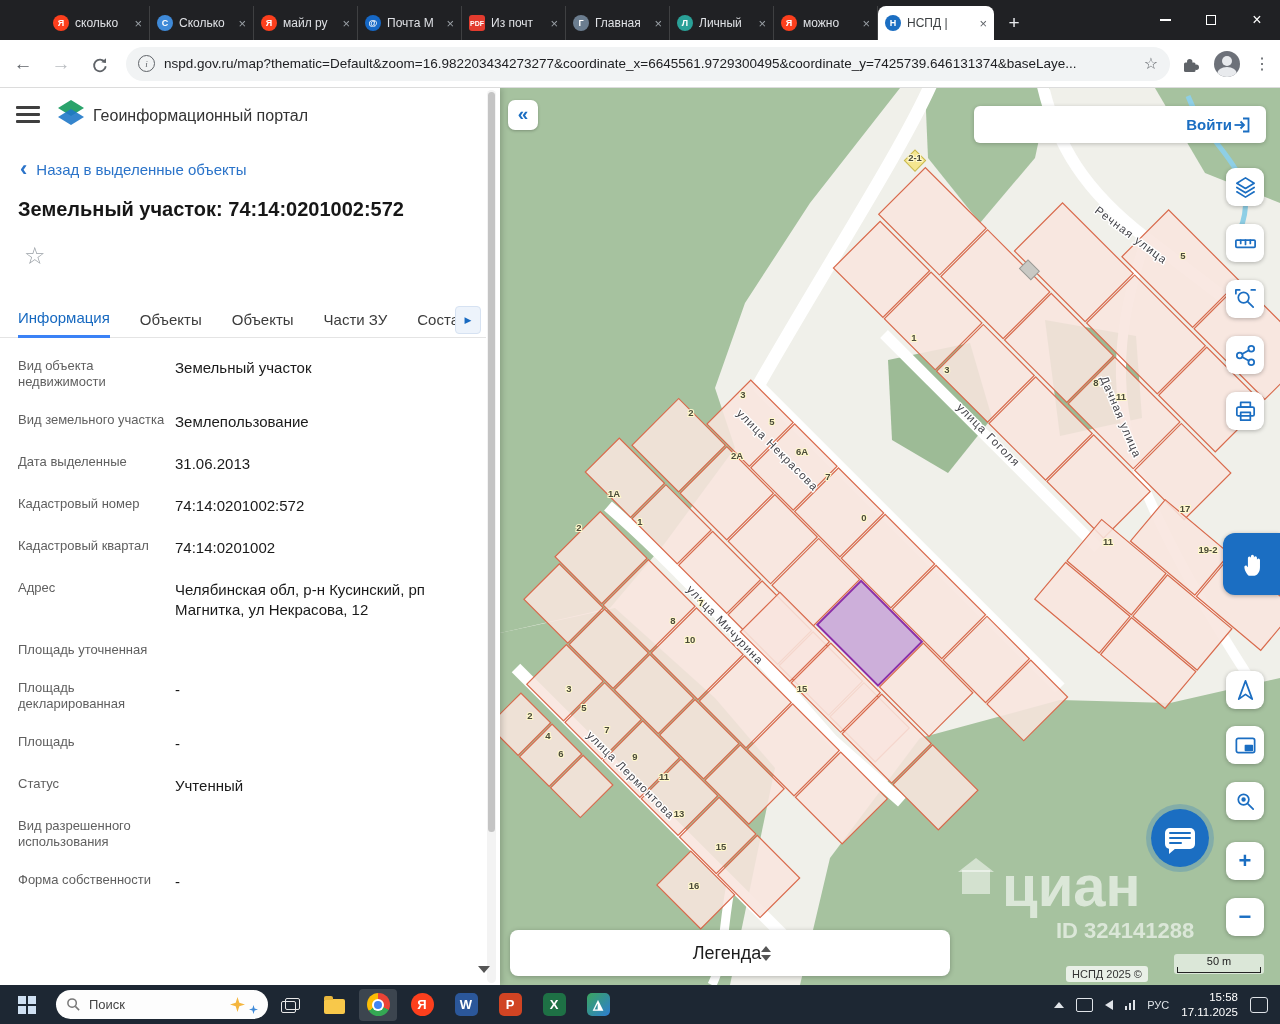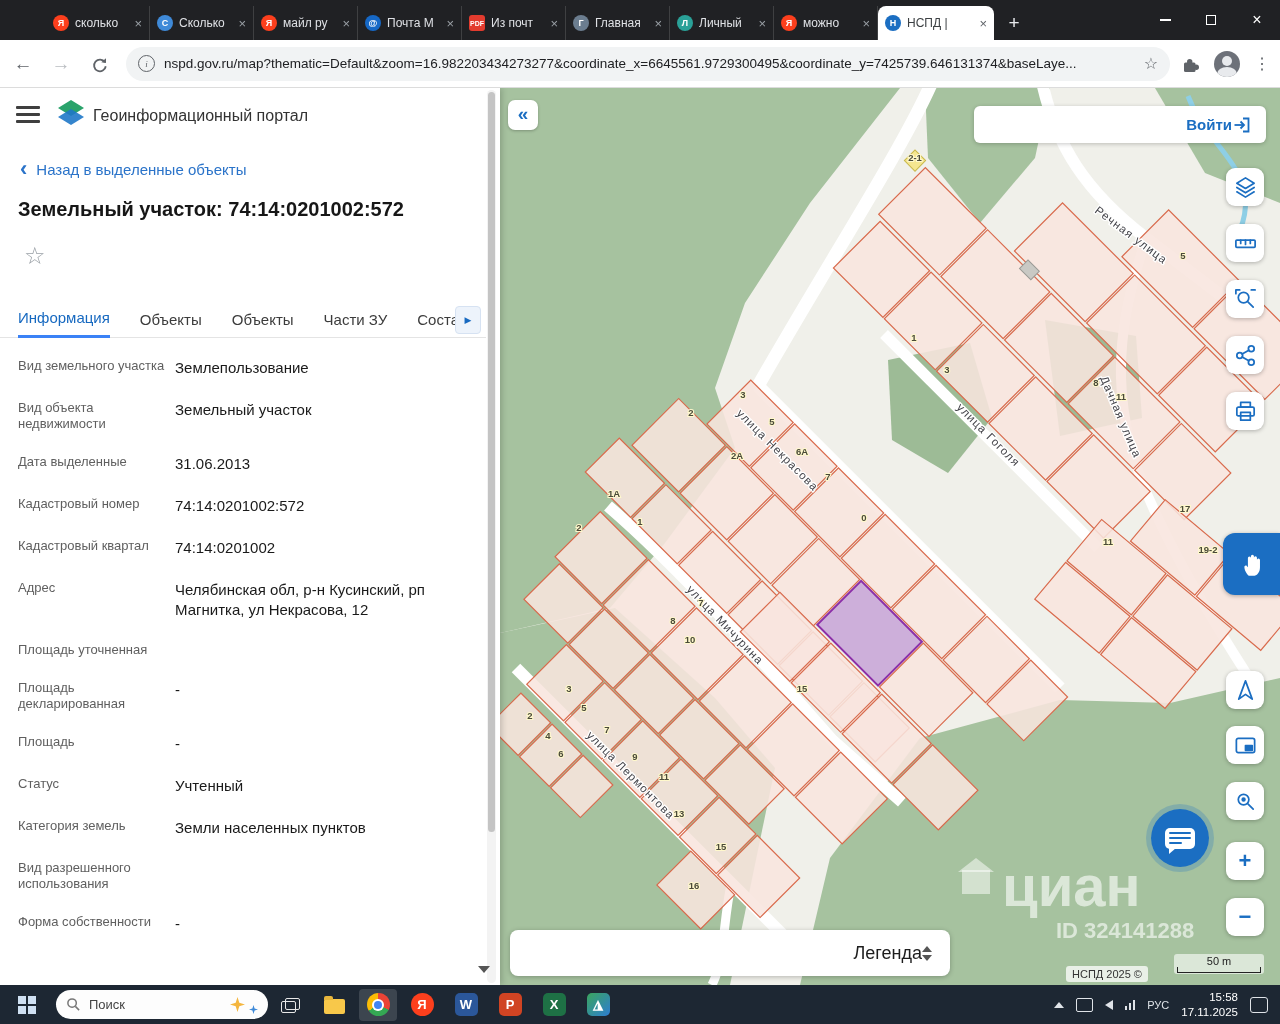--- a/index.html
+++ b/index.html
@@ -95,21 +95,21 @@
   #chat-btn{position:absolute;left:646px;top:716px;width:58px;height:58px;background:#1b6ec2;border-radius:50%;
         border:5px solid rgba(27,110,194,.25);background-clip:padding-box;display:flex;align-items:center;
         justify-content:center;box-sizing:content-box;}
   .chat-bubble{width:30px;height:21px;background:#fff;border-radius:5px;position:relative;display:flex;
         flex-direction:column;justify-content:center;gap:2.6px;padding:0 4px;box-sizing:border-box;}
   .chat-bubble i{height:2.6px;background:#1b6ec2;border-radius:2px;display:block;}
   .chat-bubble i:nth-child(3){width:60%;}
   .chat-bubble .tail{position:absolute;left:4px;bottom:-5px;width:0;height:0;background:none;
         border-left:7px solid #fff;border-bottom:6px solid transparent;}
   #legend{position:absolute;left:10px;top:842px;width:440px;height:46px;background:#fff;border-radius:8px;
-        box-shadow:0 1px 5px rgba(0,0,0,.25);display:flex;align-items:center;justify-content:flex-end;
+        box-shadow:0 1px 5px rgba(0,0,0,.25);display:flex;align-items:center;justify-content:center;
         padding:0 18px 0 22px;box-sizing:border-box;}
   #legend .lbl{font-size:18px;color:#1d1d1d;font-weight:500;}
   .sorter{display:flex;flex-direction:column;gap:3px;align-items:center;}
   .sorter .up{width:0;height:0;border-left:5px solid transparent;border-right:5px solid transparent;border-bottom:6px solid #555;}
   .sorter .dn{width:0;height:0;border-left:5px solid transparent;border-right:5px solid transparent;border-top:6px solid #555;}
   #attrib{position:absolute;left:566px;top:878px;font-size:11px;color:#333;
         background:rgba(255,255,255,.75);padding:2px 6px;border-radius:3px;}
   #scalebar{position:absolute;left:674px;top:866px;width:84px;text-align:center;
         background:rgba(255,255,255,.6);padding:1px 3px;border-radius:3px;}
   #scalebar .t{font-size:11px;color:#222;}
@@ -264,28 +264,28 @@
   <div id="ptabs">
     <div class="ptab active">Информация</div>
     <div class="ptab">Объекты</div>
     <div class="ptab">Объекты</div>
     <div class="ptab">Части ЗУ</div>
     <div class="ptab">Соста</div>
   </div>
   <div id="tab-arrow">▶</div>
   <div id="fields">
     <div class="frow">
+        <div class="flbl">Вид объекта недвижимости</div>
+        <div class="fval">Земельный участок</div>
+      </div>
+    <div class="frow">
         <div class="flbl">Вид земельного участка</div>
         <div class="fval">Землепользование</div>
       </div>
     <div class="frow">
-        <div class="flbl">Вид объекта недвижимости</div>
-        <div class="fval">Земельный участок</div>
-      </div>
-    <div class="frow">
         <div class="flbl">Дата выделенные</div>
         <div class="fval">31.06.2013</div>
       </div>
     <div class="frow">
         <div class="flbl">Кадастровый номер</div>
         <div class="fval">74:14:0201002:572</div>
       </div>
     <div class="frow">
         <div class="flbl">Кадастровый квартал</div>
         <div class="fval">74:14:0201002</div>
@@ -301,24 +301,20 @@
         <div class="flbl">Площадь декларированная</div>
         <div class="fval">-</div>
       </div>
     <div class="frow">
         <div class="flbl">Площадь</div>
         <div class="fval">-</div>
       </div>
     <div class="frow">
         <div class="flbl">Статус</div>
         <div class="fval">Учтенный</div>
-      </div>
-    <div class="frow">
-        <div class="flbl">Категория земель</div>
-        <div class="fval">Земли населенных пунктов</div>
       </div>
     <div class="frow">
         <div class="flbl">Вид разрешенного использования</div>
       </div>
     <div class="frow">
         <div class="flbl">Форма собственности</div>
         <div class="fval">-</div>
       </div>
   </div>
   <div id="pscroll">

